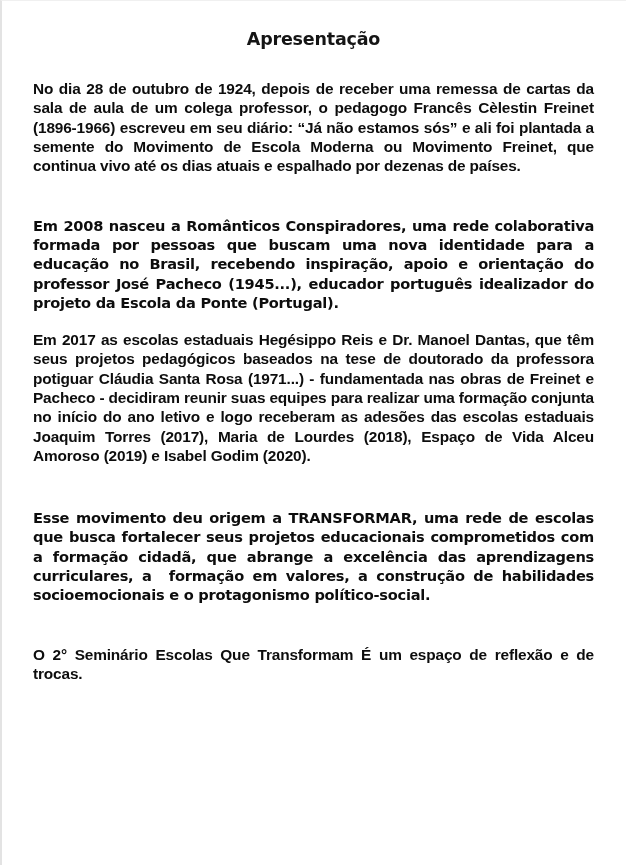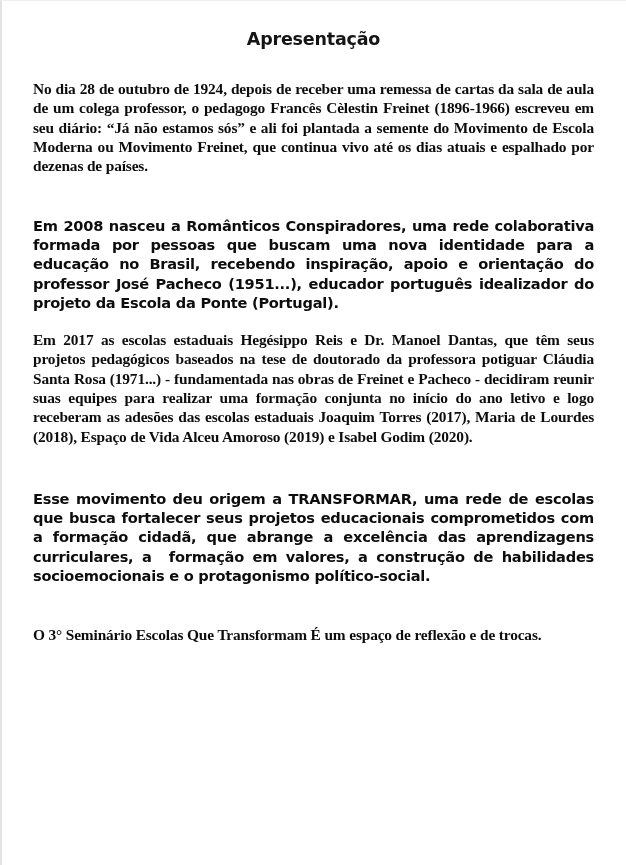--- a/index.html
+++ b/index.html
@@ -55,21 +55,21 @@
     font-weight: 700;
     font-size: 15.4px;
     line-height: 19.3px;
     color: #0d0d0d;
     hyphens: none;
     white-space: pre-wrap;
   }
 
   
   .para.serif {
-    font-family: Liberation Serif, serif;
+    font-family: Liberation Sans, sans-serif;
     letter-spacing: -0.15px;
   }
   
   .para.sans {
     font-family: "DejaVu Sans", "Liberation Sans", sans-serif;
     font-size: 14.6px;
     letter-spacing: -0.25px;
   }
 
   .p1 { margin-top: 30px; }
@@ -83,22 +83,22 @@
 </head>
 <body>
 
 <div class="page">
   <div class="content">
 
     <h1 class="doc-title">Apresentação</h1>
 
     <p class="para serif p1">No dia 28 de outubro de 1924, depois de receber uma remessa de cartas da sala de aula de um colega professor, o pedagogo Francês Cèlestin Freinet (1896-1966) escreveu em seu diário: “Já não estamos sós” e ali foi plantada a semente do Movimento de Escola Moderna ou Movimento Freinet, que continua vivo até os dias atuais e espalhado por dezenas de países.</p>
 
-    <p class="para sans p2">Em 2008 nasceu a Românticos Conspiradores, uma rede colaborativa formada por pessoas que buscam uma nova identidade para a educação no Brasil, recebendo inspiração, apoio e orientação do professor José Pacheco (1951...), educador português idealizador do projeto da Escola da Ponte (Portugal).</p>
+    <p class="para sans p2">Em 2008 nasceu a Românticos Conspiradores, uma rede colaborativa formada por pessoas que buscam uma nova identidade para a educação no Brasil, recebendo inspiração, apoio e orientação do professor José Pacheco (1945...), educador português idealizador do projeto da Escola da Ponte (Portugal).</p>
 
     <p class="para serif p3">Em 2017 as escolas estaduais Hegésippo Reis e Dr. Manoel Dantas, que têm seus projetos pedagógicos baseados na tese de doutorado da professora potiguar Cláudia Santa Rosa (1971...) - fundamentada nas obras de Freinet e Pacheco - decidiram reunir suas equipes para realizar uma formação conjunta no início do ano letivo e logo receberam as adesões das escolas estaduais Joaquim Torres (2017), Maria de Lourdes (2018), Espaço de Vida Alceu Amoroso (2019) e Isabel Godim (2020).</p>
 
     <p class="para sans p4">Esse movimento deu origem a TRANSFORMAR, uma rede de escolas que busca fortalecer seus projetos educacionais comprometidos com a formação cidadã, que abrange a excelência das aprendizagens curriculares, a  formação em valores, a construção de habilidades socioemocionais e o protagonismo político-social.</p>
 
-    <p class="para serif p5">O 3° Seminário Escolas Que Transformam É um espaço de reflexão e de trocas.</p>
+    <p class="para serif p5">O 2° Seminário Escolas Que Transformam É um espaço de reflexão e de trocas.</p>
 
   </div>
 </div>
 
 </body></html>

